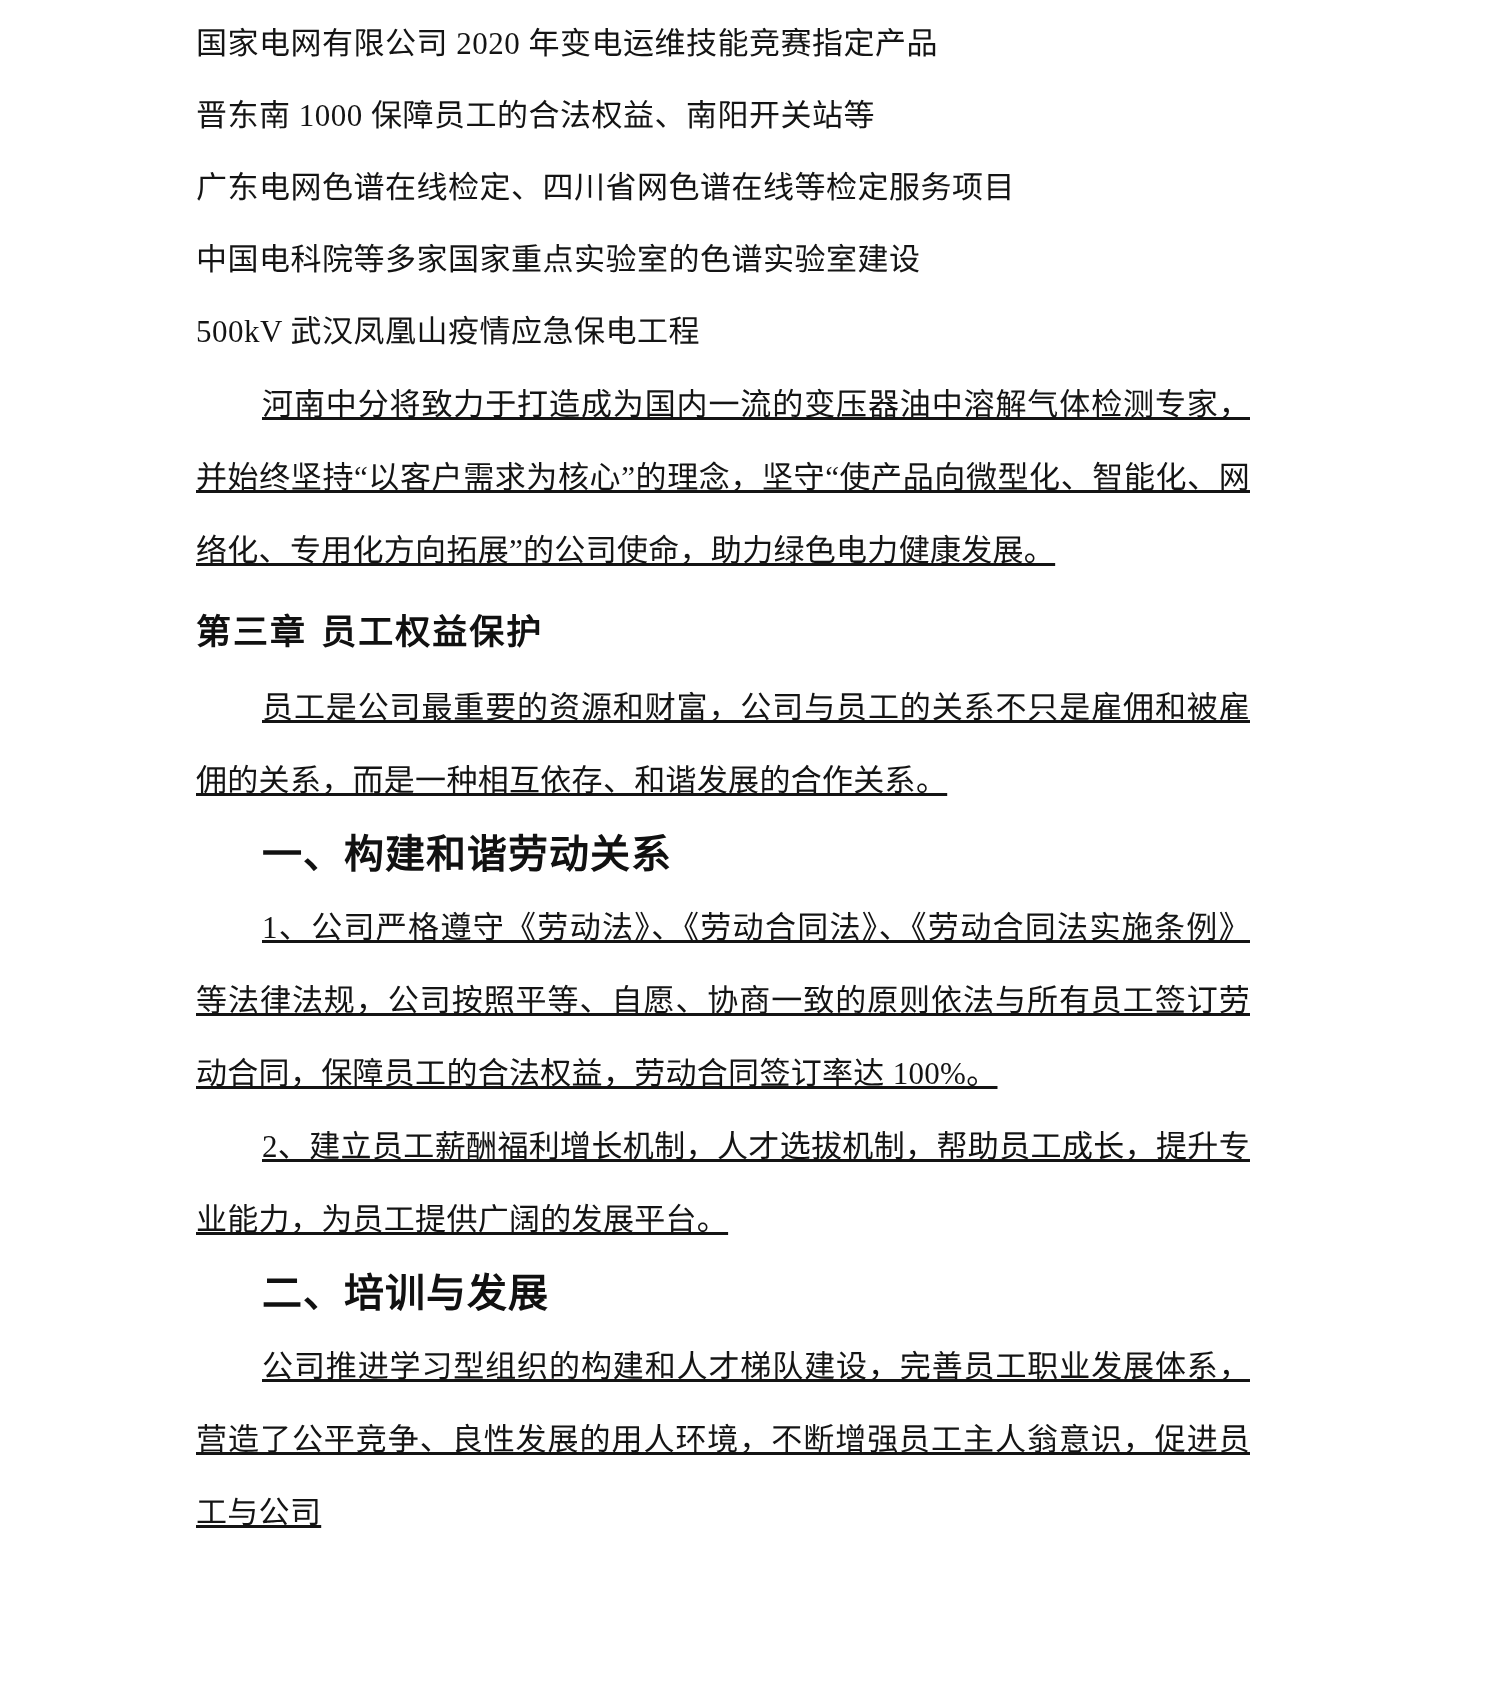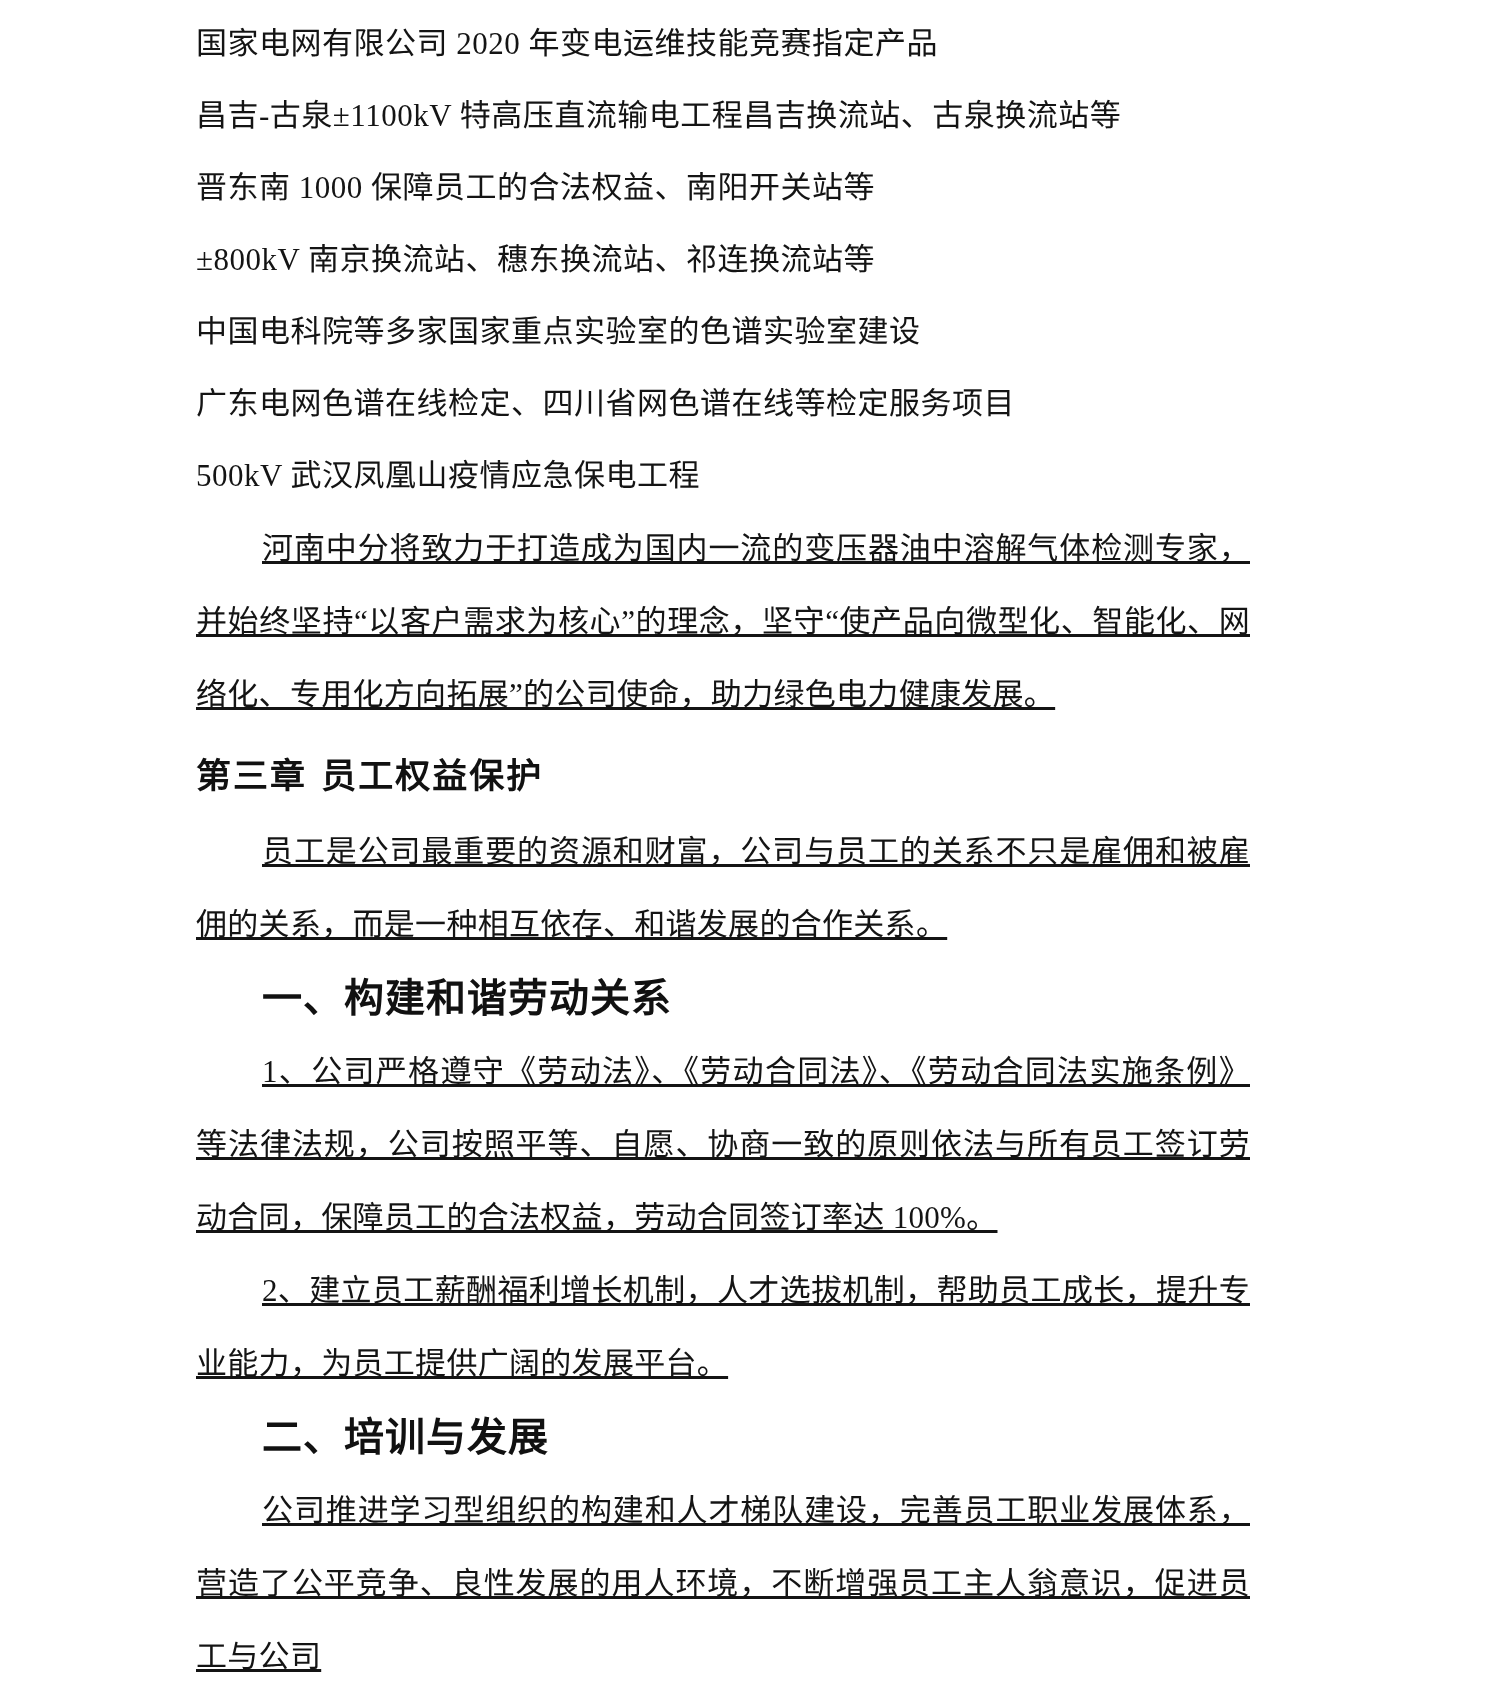--- a/index.html
+++ b/index.html
@@ -66,25 +66,23 @@
     margin: 0;
   }
 </style>
 </head>
 <body>
 
 <div class="page">
   <div class="doc-body">
 
     <div class="proj-line">国家电网有限公司 2020 年变电运维技能竞赛指定产品</div>
-    <div class="proj-line">昌吉-古泉±1100kV 特高压直流输电工程昌吉换流站、古泉换流站等</div>
     <div class="proj-line">晋东南 1000 保障员工的合法权益、南阳开关站等</div>
-    <div class="proj-line">±800kV 南京换流站、穗东换流站、祁连换流站等</div>
+    <div class="proj-line">广东电网色谱在线检定、四川省网色谱在线等检定服务项目</div>
     <div class="proj-line">中国电科院等多家国家重点实验室的色谱实验室建设</div>
-    <div class="proj-line">广东电网色谱在线检定、四川省网色谱在线等检定服务项目</div>
     <div class="proj-line">500kV 武汉凤凰山疫情应急保电工程</div>
 
     <p class="para">河南中分将致力于打造成为国内一流的变压器油中溶解气体检测专家，并始终坚持“以客户需求为核心”的理念，坚守“使产品向微型化、智能化、网络化、专用化方向拓展”的公司使命，助力绿色电力健康发展。</p>
 
     <h2 class="chapter-title">第三章  员工权益保护</h2>
 
     <p class="para">员工是公司最重要的资源和财富，公司与员工的关系不只是雇佣和被雇佣的关系，而是一种相互依存、和谐发展的合作关系。</p>
 
     <h3 class="section-heading">一、构建和谐劳动关系</h3>
     <p class="para">1、公司严格遵守《劳动法》、《劳动合同法》、《劳动合同法实施条例》 等法律法规，公司按照平等、自愿、协商一致的原则依法与所有员工签订劳动合同，保障员工的合法权益，劳动合同签订率达 100%。</p>

